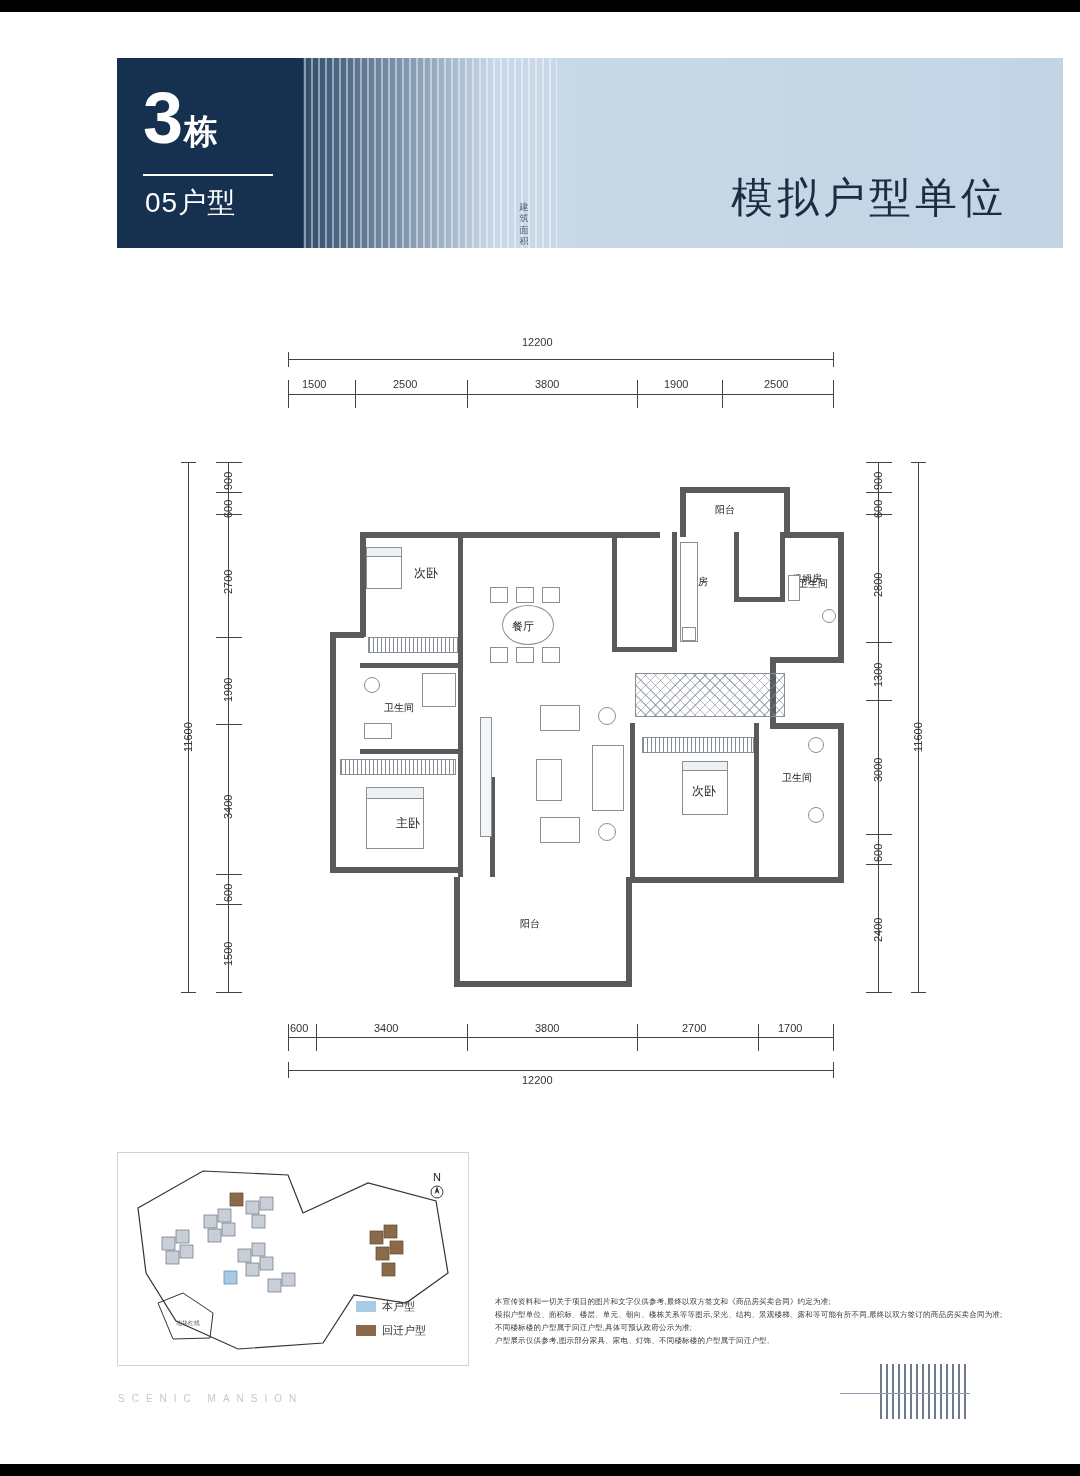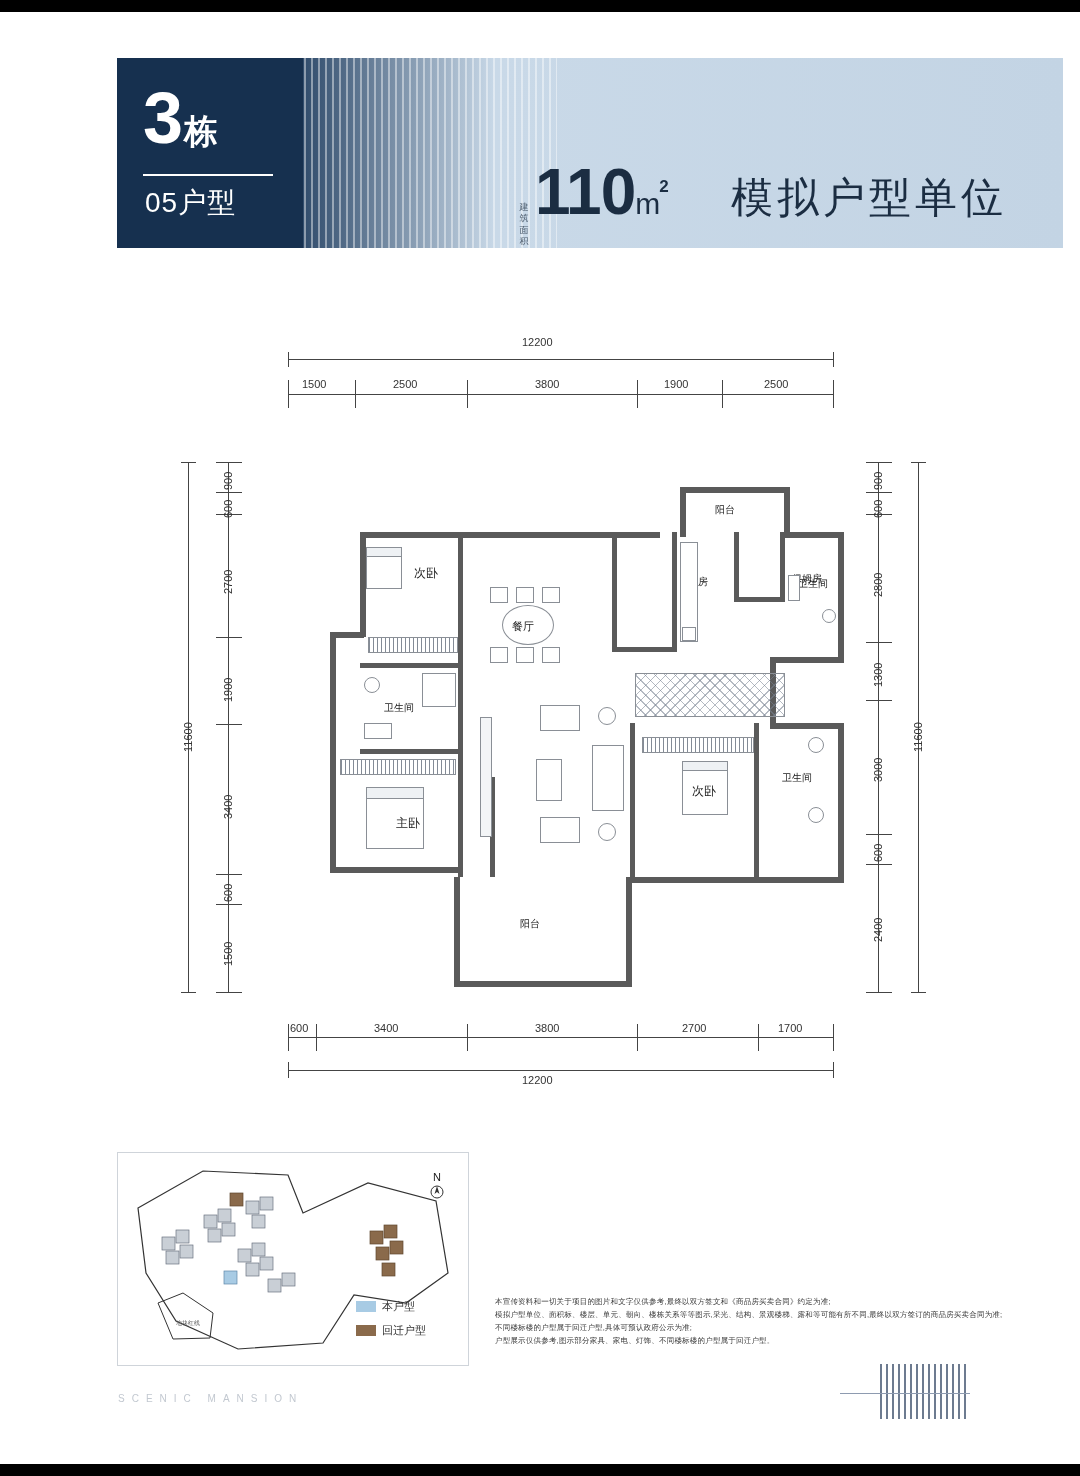--- a/index.html
+++ b/index.html
@@ -243,23 +243,20 @@
   <div class="banner">
     <div class="banner-stripes"></div>
     <div class="banner-dark"></div>
     <div class="bld-no">
       <span class="num">3</span><span class="unit">栋</span>
     </div>
     <div class="bld-rule"></div>
     <div class="bld-type">05户型</div>
 
     <div class="area-note">建筑面积约</div>
-    <div class="area-main">
-      <span>110</span><span class="m2">m</span><span class="sup">2</span>
-    </div>
     <div class="layout-desc">模拟户型单位</div>
   </div>
 
   <div class="plan">
 
     <div class="dim-text" style="left:372px; top:4px;">12200</div>
     <div class="dim-line" style="left:138px; top:27px; width:545px; height:1px;"></div>
     <div class="tick" style="left:138px; top:20px; width:1px; height:15px;"></div>
     <div class="tick" style="left:683px; top:20px; width:1px; height:15px;"></div>
 

